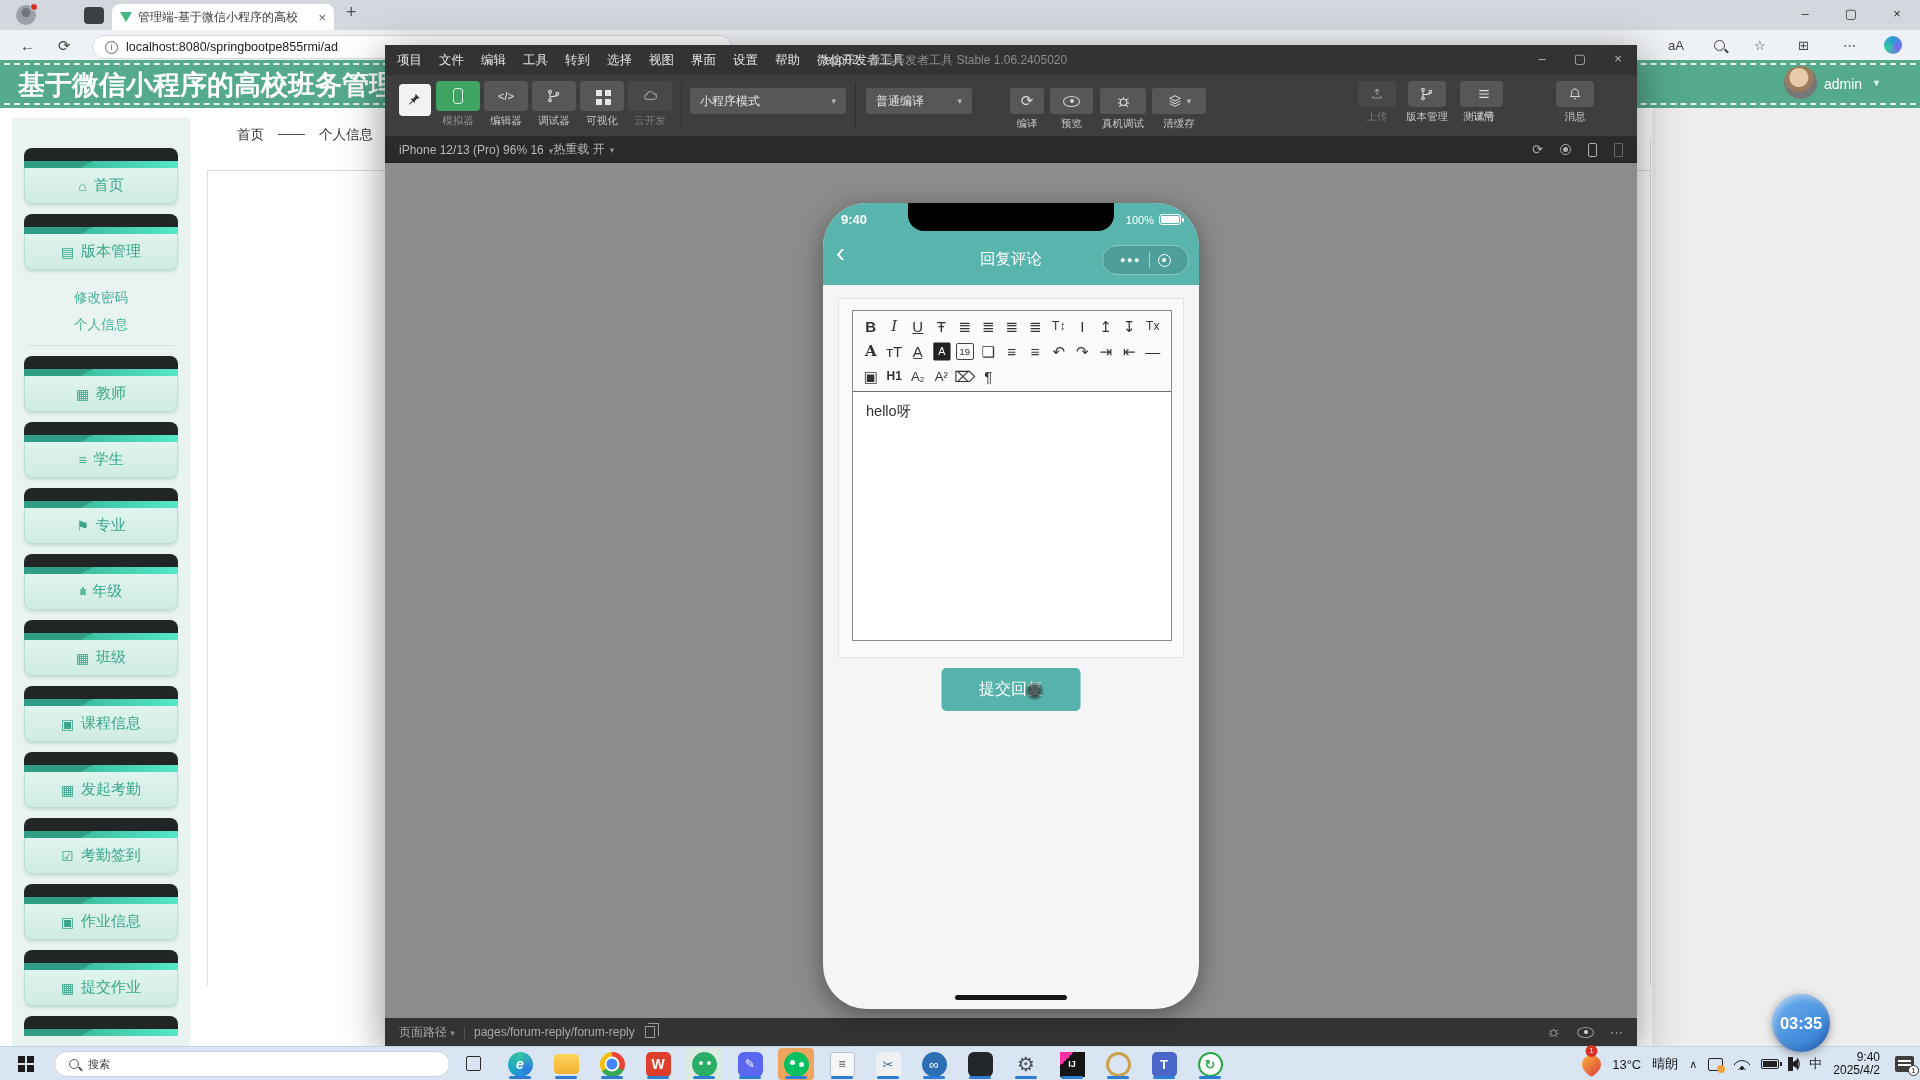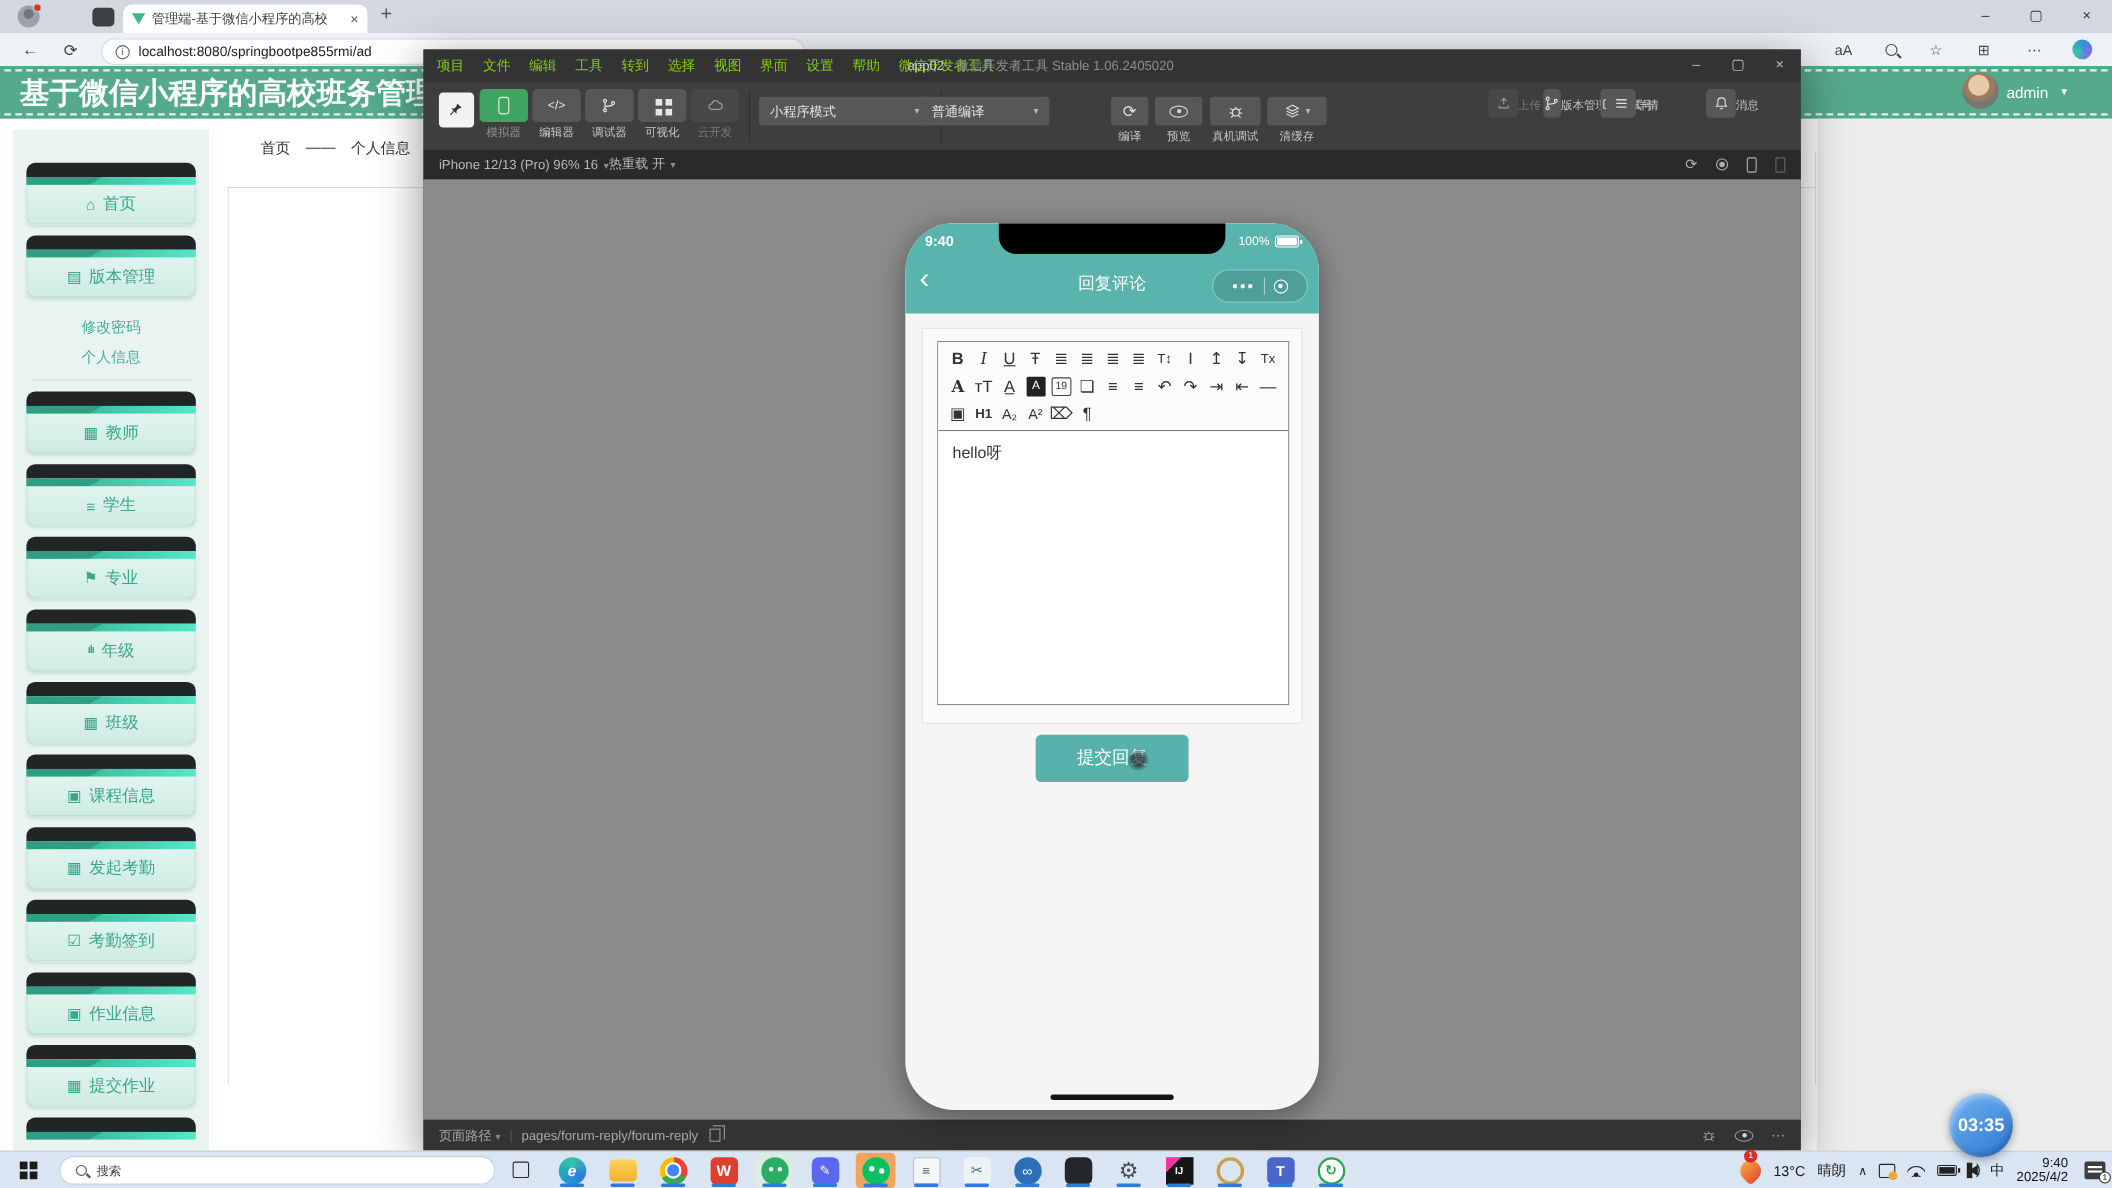--- a/index.html
+++ b/index.html
@@ -47,21 +47,21 @@
 .sb-ribbon i{position:absolute;left:0;top:0;height:100%;width:45%;background:#2f9e84;clip-path:polygon(0 0,100% 0,82% 100%,0 100%)}
 .sb-body{height:36px;background:linear-gradient(#e0f4ee,#cfece3);border:1px solid #badfd5;border-top:none;border-radius:0 0 8px 8px;display:flex;align-items:center;justify-content:center;gap:7px;color:#3aa68c;font-size:15px;box-shadow:0 2px 3px rgba(110,160,148,.25)}
 .sb-ic{font-size:14px}
 .ic-ch{font-size:10px;letter-spacing:-1px;font-weight:bold}
 .sb-sub{width:154px;text-align:center;padding-top:4px}
 .sb-sub a{display:block;line-height:27px;font-size:13.5px;color:#43b199;text-decoration:none}
 .sb-div{height:1px;background:#cfe6de;width:146px;margin:7px auto 0}
 
 #devtools{position:absolute;left:385px;top:45px;width:1252px;height:1001px;background:#3e3e3e;box-shadow:0 10px 40px rgba(0,0,0,.45)}
 #dt-menubar{position:relative;height:30px;background:#333;display:flex;align-items:center;padding-left:12px}
-.dtm{font-size:12.5px;color:#84cc16;margin-right:17px;white-space:nowrap}
+.dtm{font-size:12.5px;color:#e5e5e5;margin-right:17px;white-space:nowrap}
 .dt-title{position:absolute;left:440px;top:0;line-height:30px;font-size:12px;white-space:nowrap}
 .dt-title b{color:#c9c9c9;font-weight:normal}
 .dt-title span{color:#8d8d8d}
 .dt-wc{position:absolute;right:0;top:0;height:30px;display:flex}
 .dt-wc span{width:38px;text-align:center;line-height:28px;color:#b9b9b9;font-size:13px}
 #dt-toolbar{position:relative;height:62px;background:#3e3e3e;border-bottom:1px solid #2d2d2d}
 .pinbtn{position:absolute;left:14px;top:9px;width:32px;height:32px;background:#f2f2f2;border-radius:4px;display:flex;align-items:center;justify-content:center}
 .pgroup{position:absolute;left:51px;top:6px;display:flex;gap:4px}
 .pwrap{width:44px;display:flex;flex-direction:column;align-items:center}
 .pbtn{width:44px;height:30px;border-radius:4px;background:#575757;display:flex;align-items:center;justify-content:center;color:#e8e8e8;font-size:11px}
@@ -72,21 +72,21 @@
 .pwrap.disabled .plabel{color:#7a7a7a}
 .phone-glyph{width:10px;height:16px;border:1.6px solid #dff0e3;border-radius:3px}
 .grid-glyph{width:6px;height:6px;background:#e6e6e6;box-shadow:9px 0 #e6e6e6,0 9px #e6e6e6,9px 9px #e6e6e6;margin:-7px 0 0 -7px}
 .vsep{position:absolute;top:8px;width:1px;height:46px;background:#2d2d2d}
 .ddl{position:absolute;top:13px;height:26px;background:#575757;border-radius:3px;display:flex;align-items:center;padding:0 10px;color:#e3e3e3;font-size:12px}
 .ddl i{margin-left:auto;font-size:9px;color:#b5b5b5;font-style:normal}
 .abtn{position:absolute;top:13px;height:26px;background:#575757;border-radius:3px;display:flex;align-items:center;justify-content:center;color:#ddd;font-size:15px;gap:4px}
 .albl{position:absolute;top:42px;font-size:10.5px;color:#c6c6c6;text-align:center;white-space:nowrap}
 .eye-g{width:17px;height:11px;border:1.6px solid #d6d6d6;border-radius:50%;position:relative}
 .eye-g::after{content:"";position:absolute;left:50%;top:50%;transform:translate(-50%,-50%);width:4px;height:4px;border-radius:50%;background:#d6d6d6}
-.rgroup{position:absolute;top:6px;display:flex;flex-direction:row;align-items:center;width:48px}
+.rgroup{position:absolute;top:6px;display:flex;flex-direction:column;align-items:center;width:48px}
 .rgroup .pbtn{width:38px;height:26px}
 #dt-devicebar{height:26px;background:#2a2a2a;display:flex;align-items:center;padding:0 14px;border-bottom:1px solid #232323}
 .devsel{font-size:12px;color:#b8b8b8;white-space:nowrap}
 .devsel i{font-style:normal;font-size:9px;color:#8f8f8f;margin-left:5px}
 .dev-icons{margin-left:auto;display:flex;gap:17px;align-items:center;color:#b0b0b0;font-size:13px}
 .rec-g{width:11px;height:11px;border:1.5px solid #b0b0b0;border-radius:50%;position:relative}
 .rec-g::after{content:"";position:absolute;inset:2px;border-radius:50%;background:#b0b0b0}
 .phone-g2{width:9px;height:14px;border:1.5px solid #b0b0b0;border-radius:2px}
 .dim{opacity:.45}
 #dt-sim{position:absolute;left:0;top:118px;right:0;bottom:28px;background:#8c8c8c}
@@ -451,21 +451,21 @@
           </span>
         <span class="plabel">云开发</span>
       </div>
     </div>
     <span class="vsep" style="left:296px"></span>
     <div class="ddl" style="left:305px;width:156px">
       <span>小程序模式</span>
         <i>▾</i>
     </div>
     <span class="vsep" style="left:470px"></span>
-    <div class="ddl" style="left:452px;width:117px">
+    <div class="ddl" style="left:481px;width:106px">
       <span>普通编译</span>
         <i>▾</i>
     </div>
     <div class="abtn" style="left:625px;width:34px">
         <span>⟳</span>
       </div>
     <span class="albl" style="left:625px;width:34px">编译</span>
     <div class="abtn" style="left:665px;width:43px">
         <span class="eye-g"></span>
       </div>

